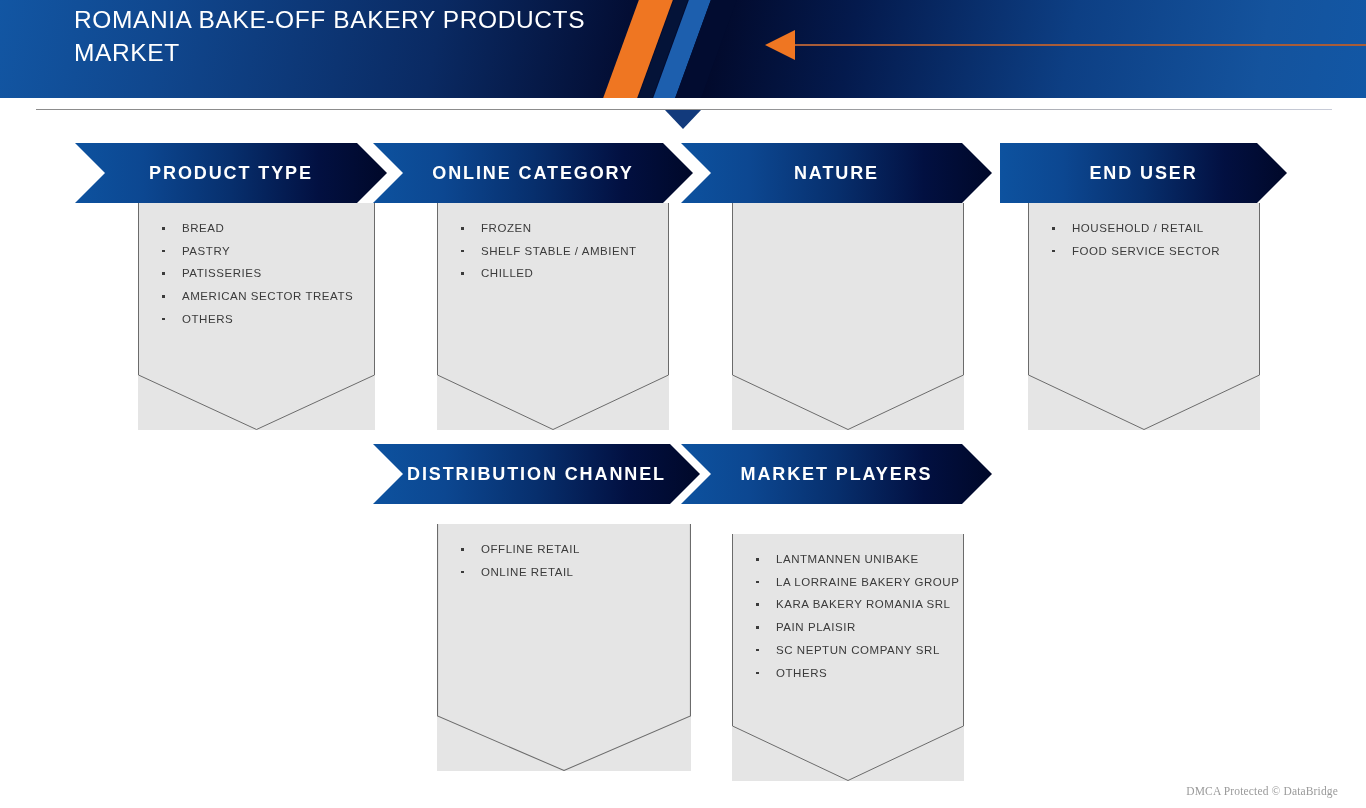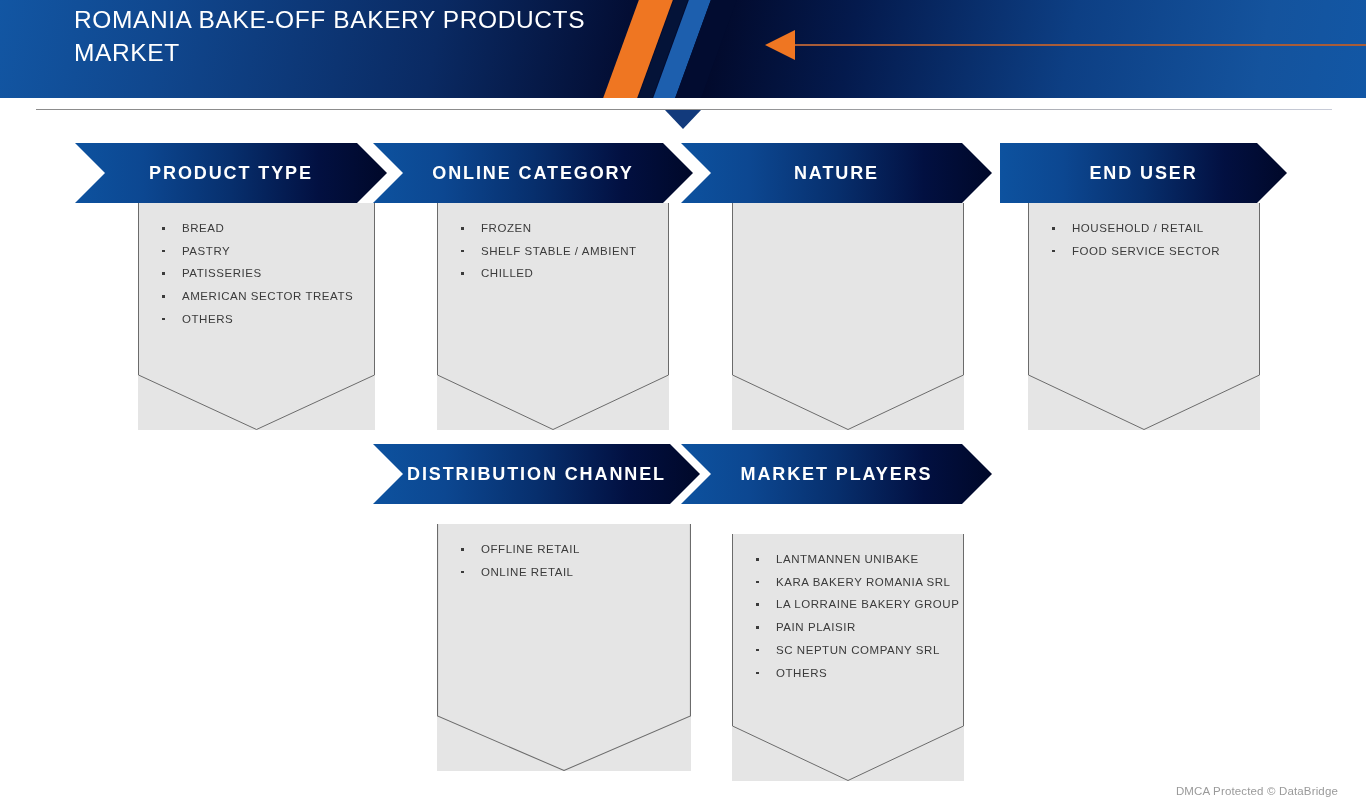--- a/index.html
+++ b/index.html
@@ -181,20 +181,21 @@
     background: #3b3b3b;
   }
 
   .footer {
     position: absolute;
     right: 28px;
     bottom: 11px;
     color: #9a9a9a;
     font-size: 11.5px;
     letter-spacing: 0.15px;
+    font-family: Liberation Serif, serif;
   }
 </style>
 </head>
 <body>
 
 <div class="header">
   <div class="hdr-stripe stripe-orange"></div>
   <div class="hdr-stripe stripe-dark1"></div>
   <div class="hdr-stripe stripe-blue"></div>
   <div class="hdr-stripe stripe-dark2"></div>
@@ -285,22 +286,22 @@
 <div class="panel" style="left:681px; top:444px; width:311px;">
   <div class="banner notched" style="width:311px;">
     <span class="banner-label">MARKET PLAYERS</span>
   </div>
   <div class="pbody" style="left:51px; top:60px; width:232px; height:247px;margin-top:30px;">
     <svg class="pbody-outline" viewBox="0 0 232 247" preserveAspectRatio="none">
       <polyline points="0.5,0 0.5,192 116,246.5 231.5,192 231.5,0"></polyline>
     </svg>
     <ul class="bullets">
       <li>LANTMANNEN UNIBAKE</li>
+      <li>LA LORRAINE BAKERY GROUP</li>
       <li>KARA BAKERY ROMANIA SRL</li>
-      <li>LA LORRAINE BAKERY GROUP</li>
       <li>PAIN PLAISIR</li>
       <li>SC NEPTUN COMPANY SRL</li>
       <li>OTHERS</li>
     </ul>
   </div>
 </div>
 
 <div class="footer">DMCA Protected © DataBridge</div>
 
 </body></html>

